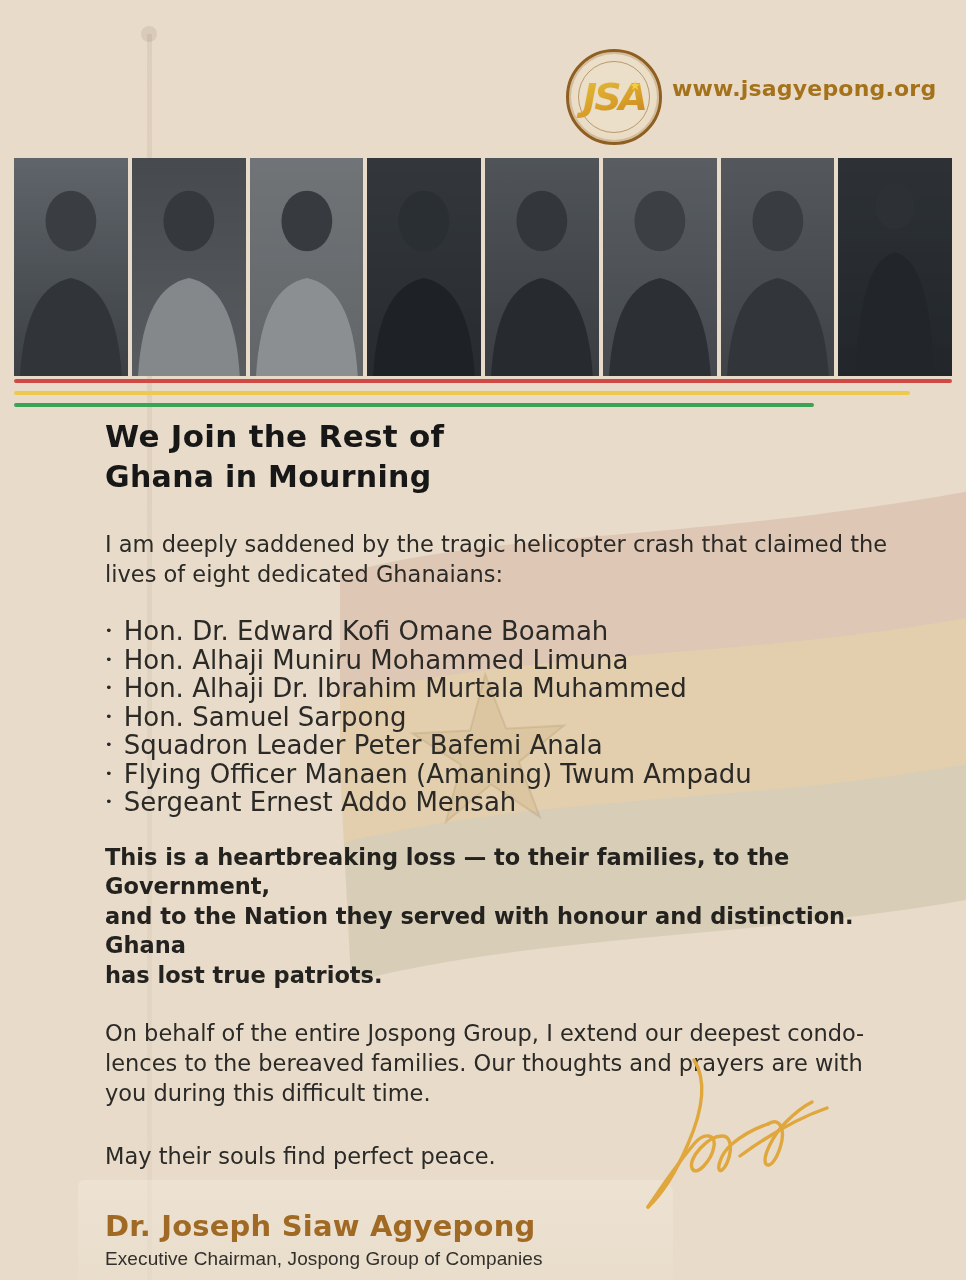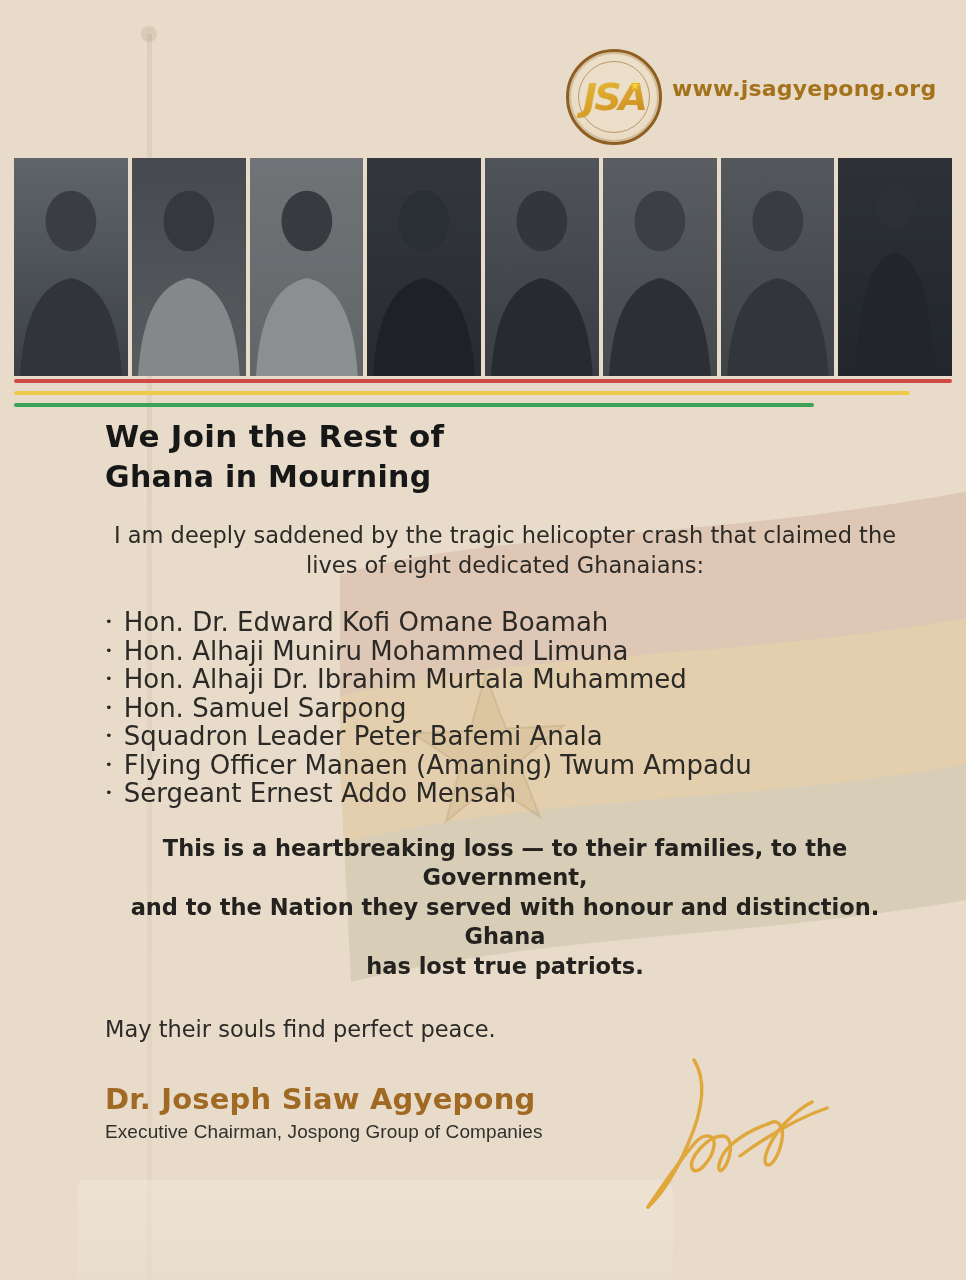--- a/index.html
+++ b/index.html
@@ -80,30 +80,30 @@
   .stripe-red    { top:379px; width:938px; height:4px;  background:#d04a45; }
   .stripe-yellow { top:391px; width:896px; height:4px;  background:#efc94c; }
   .stripe-green  { top:403px; width:800px; height:3.5px; background:#3aa355; }
 
   
   .content { position:absolute; left:105px; top:418px; width:800px; color:#262522; }
   .headline { color:#171717; font-weight:bold; }
   .headline-line1 { font-size:31px; line-height:36px; letter-spacing:.3px; }
   .headline-line2 { font-size:30px; line-height:45px; letter-spacing:.3px; }
   .body-line { font-size:22.5px; line-height:30px; color:#2b2a27; }
-  .intro { margin-top:21px;text-align:center; }
+  .intro { margin-top:30px; }
   .names-list { margin-top:28px; list-style:none; }
   .names-list li {
     font-size:26px; line-height:28.5px; color:#2b2a27; display:flex; align-items:center;
   }
   .names-list li::before {
     content:"•"; font-size:13px; margin-right:11px; color:#2b2a27; flex:0 0 auto;
   }
   .tribute { margin-top:26px; }
-  .tribute .body-line { font-weight:bold; color:#23221f; line-height:29.5px;text-align:center; }
+  .tribute .body-line { font-weight:bold; color:#23221f; line-height:29.5px; }
   .condolence { margin-top:28px; }
   .closing { margin-top:33px; }
 
   .signatory { margin-top:38px; }
   .signatory-name { font-size:29px; font-weight:bold; color:#a06a25; letter-spacing:.2px; }
   .signatory-title {
     font-family:"Liberation Sans", sans-serif;
     font-size:19px; color:#32302c; margin-top:5px; letter-spacing:.1px;
   }
 
@@ -212,20 +212,25 @@
       <li>Flying Officer Manaen (Amaning) Twum Ampadu</li>
       <li>Sergeant Ernest Addo Mensah</li>
     </ul>
 
     <div class="tribute">
       <div class="body-line">This is a heartbreaking loss — to their families, to the Government,</div>
       <div class="body-line">and to the Nation they served with honour and distinction. Ghana</div>
       <div class="body-line">has lost true patriots.</div>
     </div>
 
+    <div class="condolence">
+      <div class="body-line">On behalf of the entire Jospong Group, I extend our deepest condo-</div>
+      <div class="body-line">lences to the bereaved families. Our thoughts and prayers are with</div>
+      <div class="body-line">you during this difficult time.</div>
+    </div>
 
     <div class="closing body-line">May their souls find perfect peace.</div>
 
     <div class="signatory">
       <div class="signatory-name">Dr. Joseph Siaw Agyepong</div>
       <div class="signatory-title">Executive Chairman, Jospong Group of Companies</div>
     </div>
   </div>
 
   <div class="signature">

